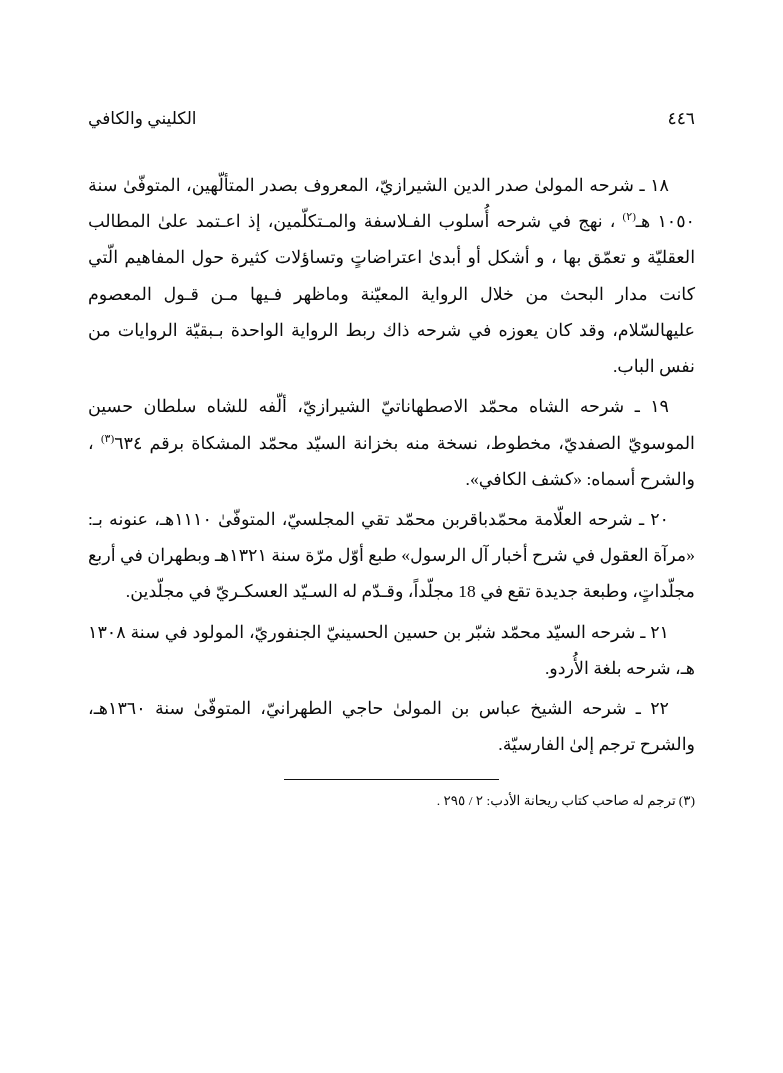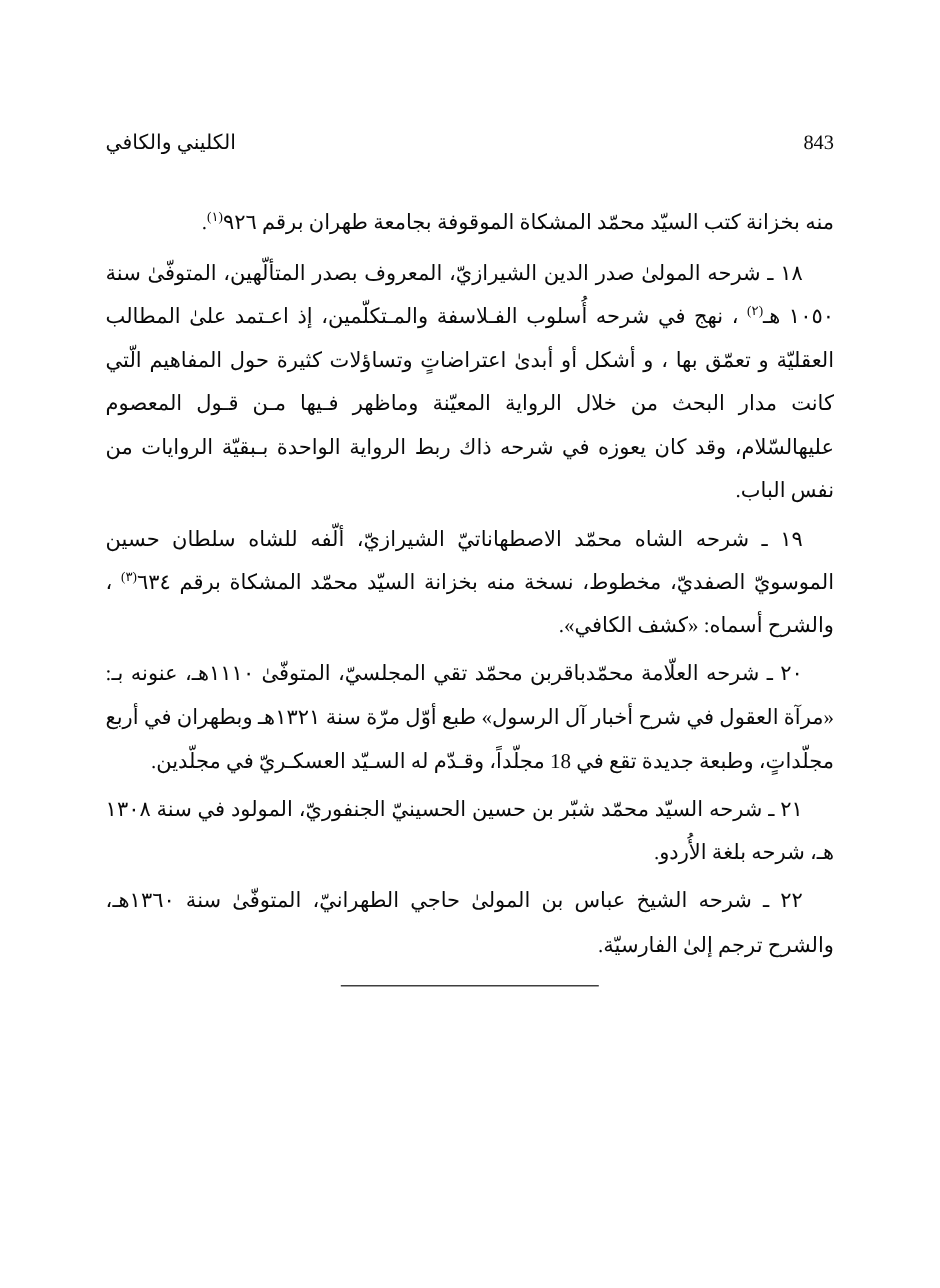--- a/index.html
+++ b/index.html
@@ -84,37 +84,37 @@
     margin-left: 3px;
   }
 </style>
 </head>
 <body>
 
 <div class="page">
 
   <div class="header">
     <div class="header-title">الكليني والكافي</div>
-    <div class="header-page">843</div>
+    <div class="header-page">٤٤٦</div>
   </div>
 
   <div class="content">
 
-    <p class="para first"><span>منه بخزانة كتب السيّد محمّد المشكاة الموقوفة بجامعة طهران برقم ٩٢٦</span><span class="sup">(١)</span><span>.</span></p>
 
     <p class="para indent"><span>١٨ ـ شرحه المولىٰ صدر الدين الشيرازيّ، المعروف بصدر المتألّهين، المتوفّىٰ سنة ١٠٥٠ هـ</span><span class="sup">(٢)</span><span> ، نهج في شرحه أُسلوب الفـلاسفة والمـتكلّمين، إذ اعـتمد علىٰ المطالب العقليّة و تعمّق بها ، و أشكل أو أبدىٰ اعتراضاتٍ وتساؤلات كثيرة حول المفاهيم الّتي كانت مدار البحث من خلال الرواية المعيّنة وماظهر فـيها مـن قـول المعصوم عليهالسّلام، وقد كان يعوزه في شرحه ذاك ربط الرواية الواحدة بـبقيّة الروايات من نفس الباب.</span></p>
 
     <p class="para indent"><span>١٩ ـ شرحه الشاه محمّد الاصطهاناتيّ الشيرازيّ، ألّفه للشاه سلطان حسين الموسويّ الصفديّ، مخطوط، نسخة منه بخزانة السيّد محمّد المشكاة برقم ٦٣٤</span><span class="sup">(٣)</span><span> ، والشرح أسماه: «كشف الكافي».</span></p>
 
     <p class="para indent">٢٠ ـ شرحه العلّامة محمّدباقربن محمّد تقي المجلسيّ، المتوفّىٰ ١١١٠هـ، عنونه بـ: «مرآة العقول في شرح أخبار آل الرسول» طبع أوّل مرّة سنة ١٣٢١هـ وبطهران في أربع مجلّداتٍ، وطبعة جديدة تقع في 18 مجلّداً، وقـدّم له السـيّد العسكـريّ في مجلّدين.</p>
 
     <p class="para indent">٢١ ـ شرحه السيّد محمّد شبّر بن حسين الحسينيّ الجنفوريّ، المولود في سنة ١٣٠٨ هـ، شرحه بلغة الأُردو.</p>
 
     <p class="para indent">٢٢ ـ شرحه الشيخ عباس بن المولىٰ حاجي الطهرانيّ، المتوفّىٰ سنة ١٣٦٠هـ، والشرح ترجم إلىٰ الفارسيّة.</p>
 
   </div>
 
   <div class="footnote-sep"></div>
 
   <div class="footnotes">
+    <p class="footnote"><span class="fn-num">(٣)</span><span>ترجم له صاحب كتاب ريحانة الأدب: ٢ / ٢٩٥ .</span></p>
   </div>
 
 </div>
 
 </body></html>

